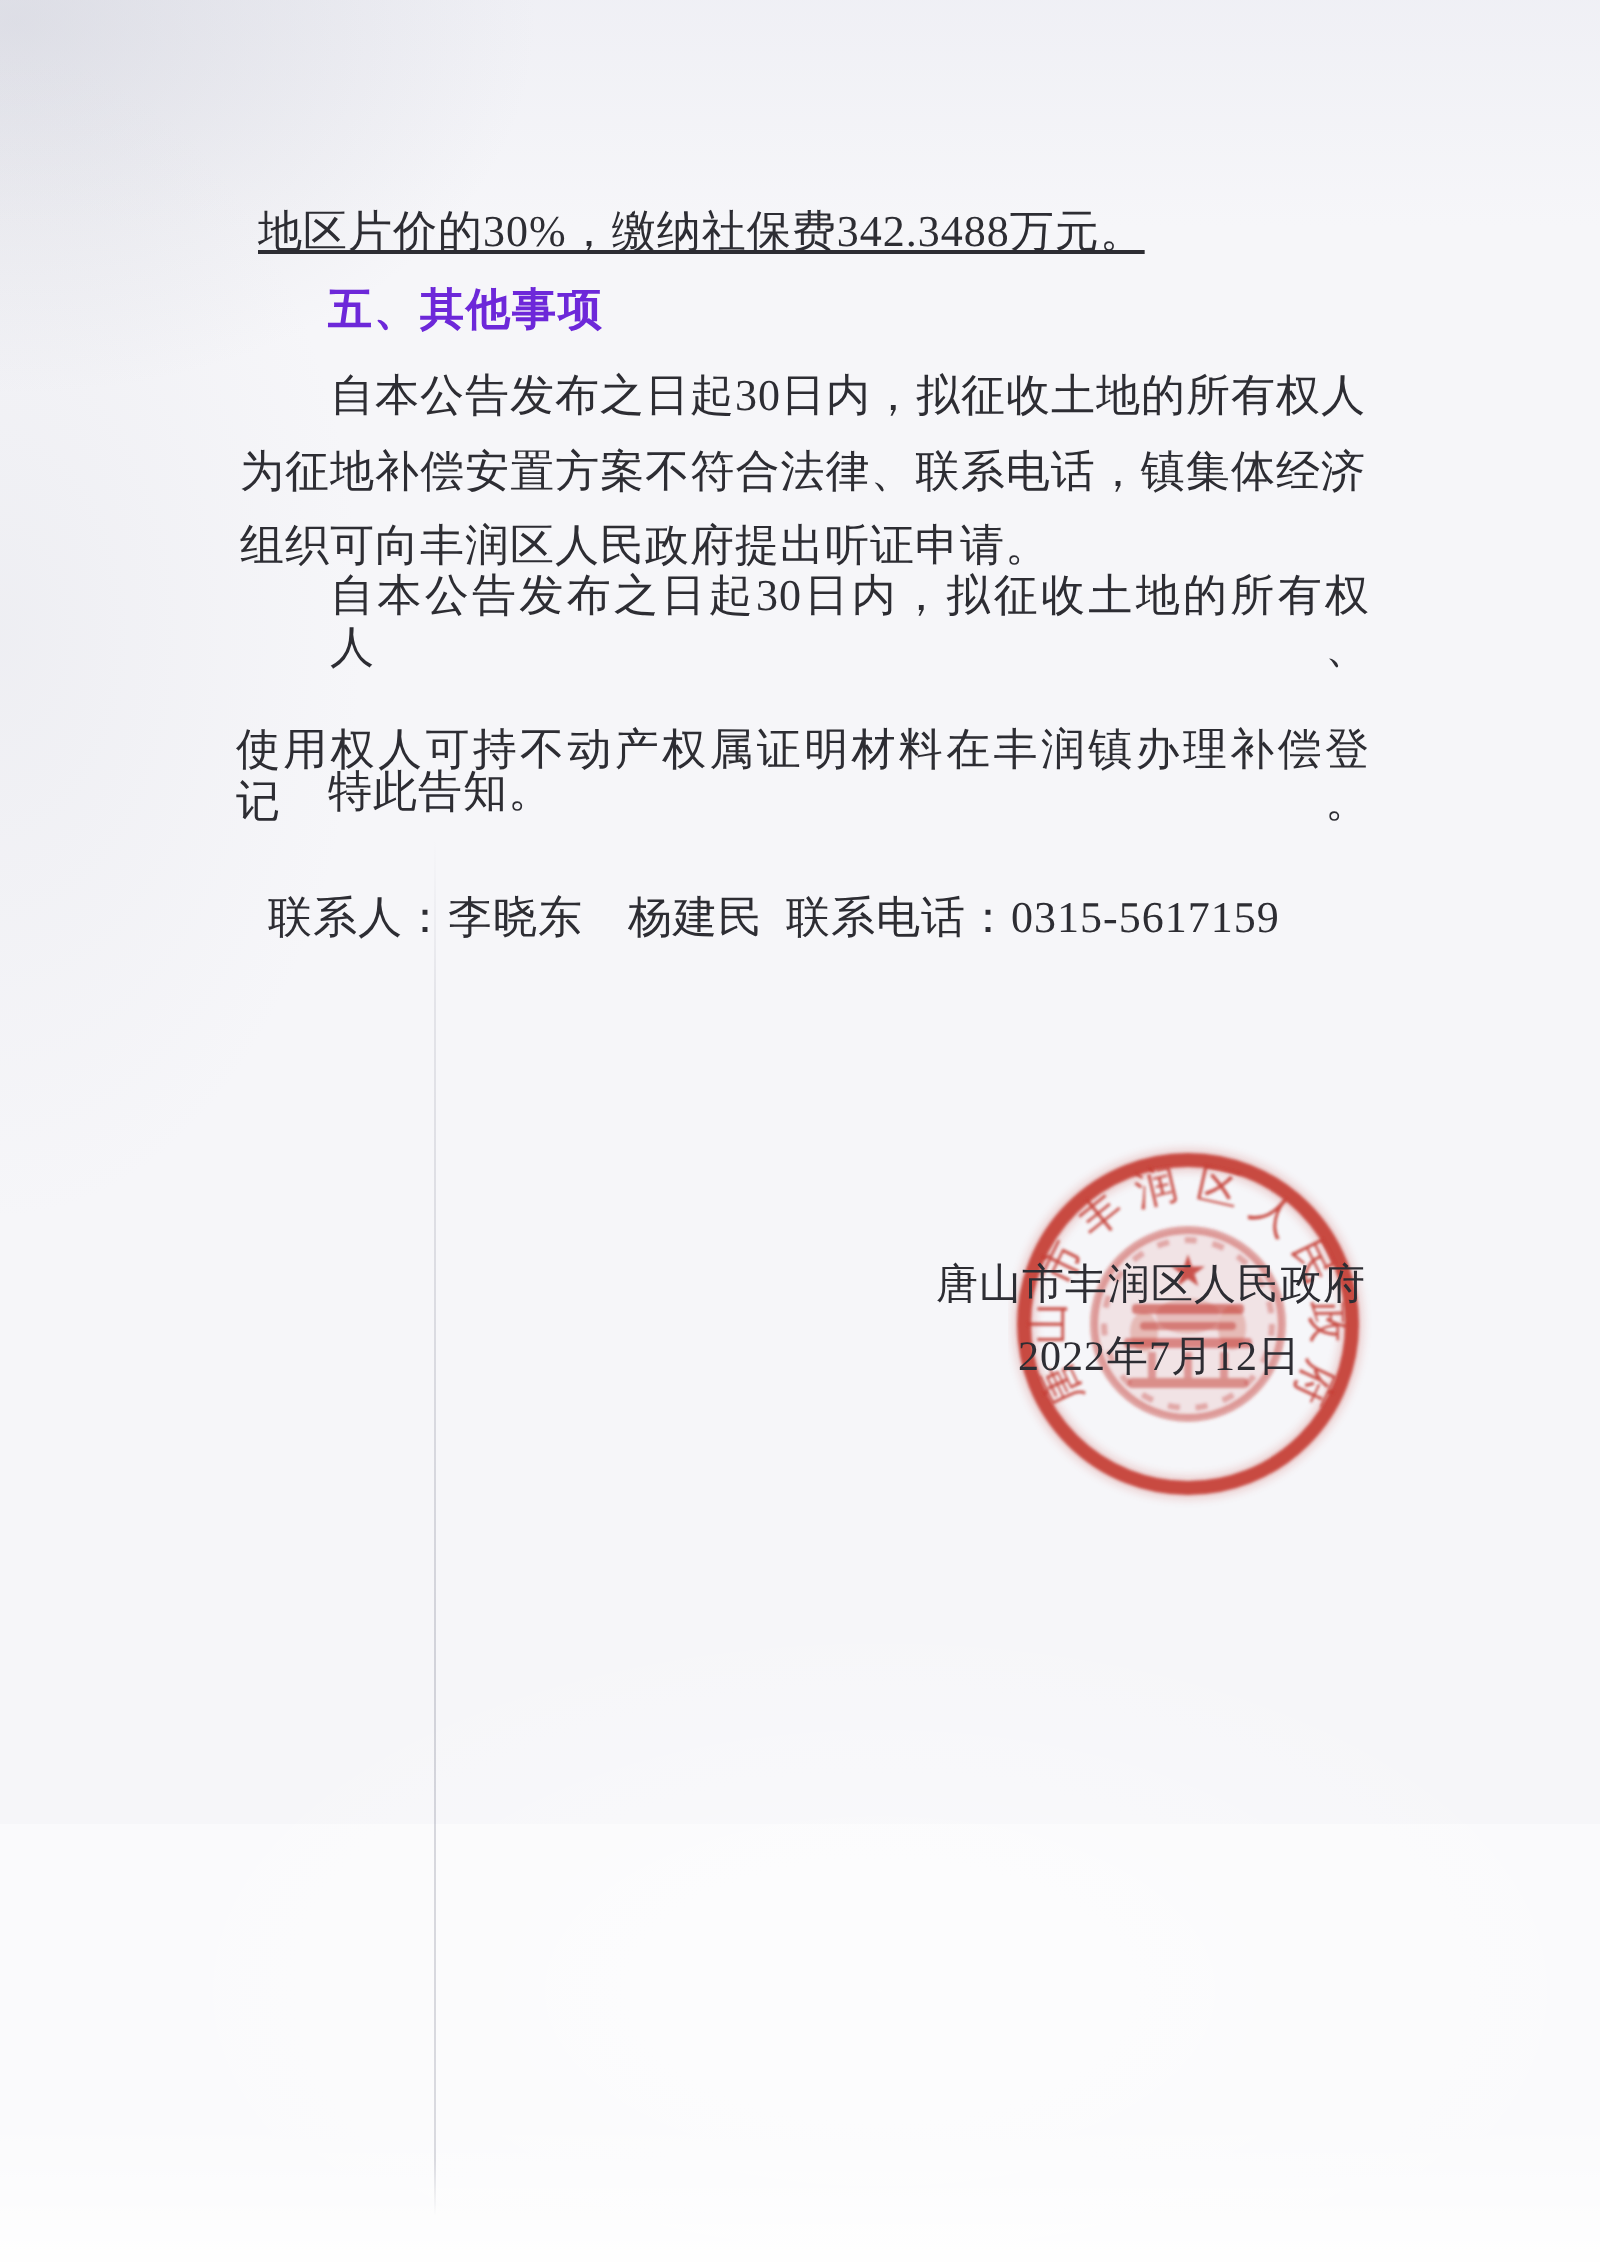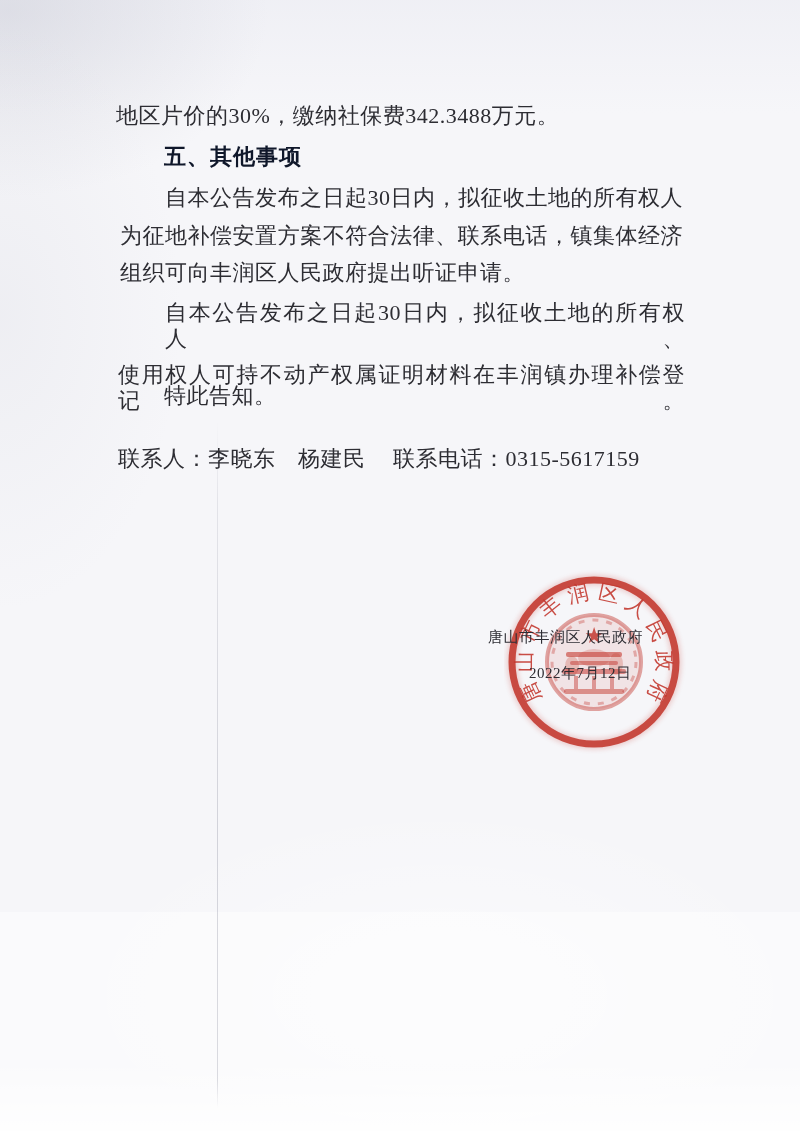--- a/index.html
+++ b/index.html
@@ -38,53 +38,52 @@
   .line {
     position: absolute;
     font-size: 22px;
     line-height: 26px;
     color: #2d2d33;
     letter-spacing: 0.5px;
     white-space: nowrap;
   }
   .just { white-space: normal; text-align: justify; text-align-last: justify; }
   .heading {
-    font-family: Liberation Sans, sans-serif;
+    font-family: Liberation Mono, monospace;
     font-weight: 700;
-    color: #0f172a;
+    color: #6d28d9;
     letter-spacing: 1px;
   }
   .sig {
     position: absolute;
-    font-size: 15px;
+    font-size: 21px;
     color: #2d2d33;
     letter-spacing: 0.5px;
     white-space: nowrap;
     z-index: 3;
-    margin-left: 20px;
   }
   .seal-wrap { position: absolute; left: 504px; top: 570px; width: 182px; height: 184px; z-index: 2; }
 </style>
 </head>
 <body>
 
 <div class="scan-shade"></div>
 <div class="bottom-light"></div>
 <div class="crease"></div>
 
-<div class="line" style="left:116px; top:103px;">地区片价的30%，缴纳社保费342.3488万元。</div>
+<div class="line" style="left:129px; top:103px;text-decoration:underline;">地区片价的30%，缴纳社保费342.3488万元。</div>
 <div class="line heading" style="left:164px; top:144px;">五、其他事项</div>
 <div class="line just" style="left:165px; top:185px; width:518px;">自本公告发布之日起30日内，拟征收土地的所有权人</div>
 <div class="line just" style="left:120px; top:223px; width:563px;">为征地补偿安置方案不符合法律、联系电话，镇集体经济</div>
 <div class="line" style="left:120px; top:260px;">组织可向丰润区人民政府提出听证申请。</div>
-<div class="line just" style="left:165px; top:300px; width:520px;">自本公告发布之日起30日内，拟征收土地的所有权人、</div>
+<div class="line just" style="left:165px; top:285px; width:520px;">自本公告发布之日起30日内，拟征收土地的所有权人、</div>
 <div class="line just" style="left:118px; top:334px; width:567px;margin-top:28px;">使用权人可持不动产权属证明材料在丰润镇办理补偿登记。</div>
 <div class="line" style="left:164px; top:371px;margin-top:12px;">特此告知。</div>
 
-<div class="line" style="left:118px; top:446px;">联系人：李晓东　杨建民</div>
+<div class="line" style="left:134px; top:446px;">联系人：李晓东　杨建民</div>
 <div class="line" style="left:393px; top:446px;">联系电话：0315-5617159</div>
 
 <div class="seal-wrap">
   <svg width="182" height="184" viewBox="0 0 182 184" xmlns="http://www.w3.org/2000/svg">
     <defs>
       <filter id="inkblur" x="-20%" y="-20%" width="140%" height="140%">
         <feGaussianBlur stdDeviation="0.7"></feGaussianBlur>
       </filter>
       <filter id="inkbleed" x="-30%" y="-30%" width="160%" height="160%">
         <feGaussianBlur stdDeviation="2.4"></feGaussianBlur>

